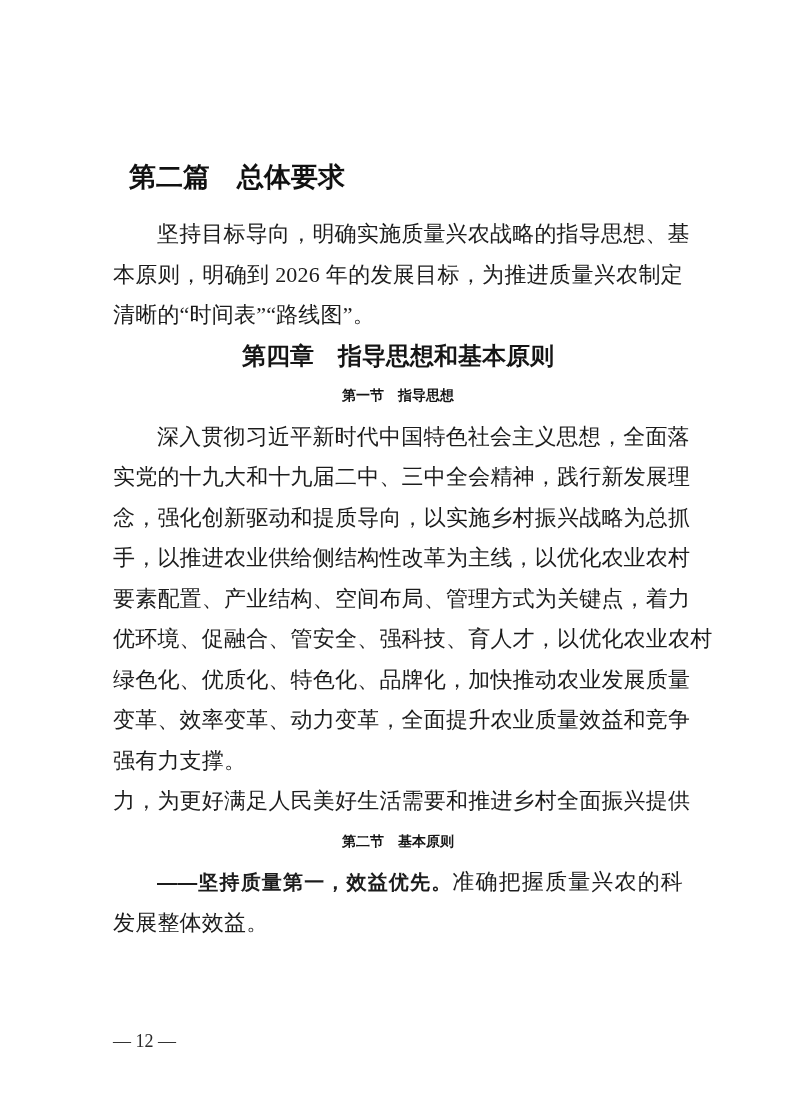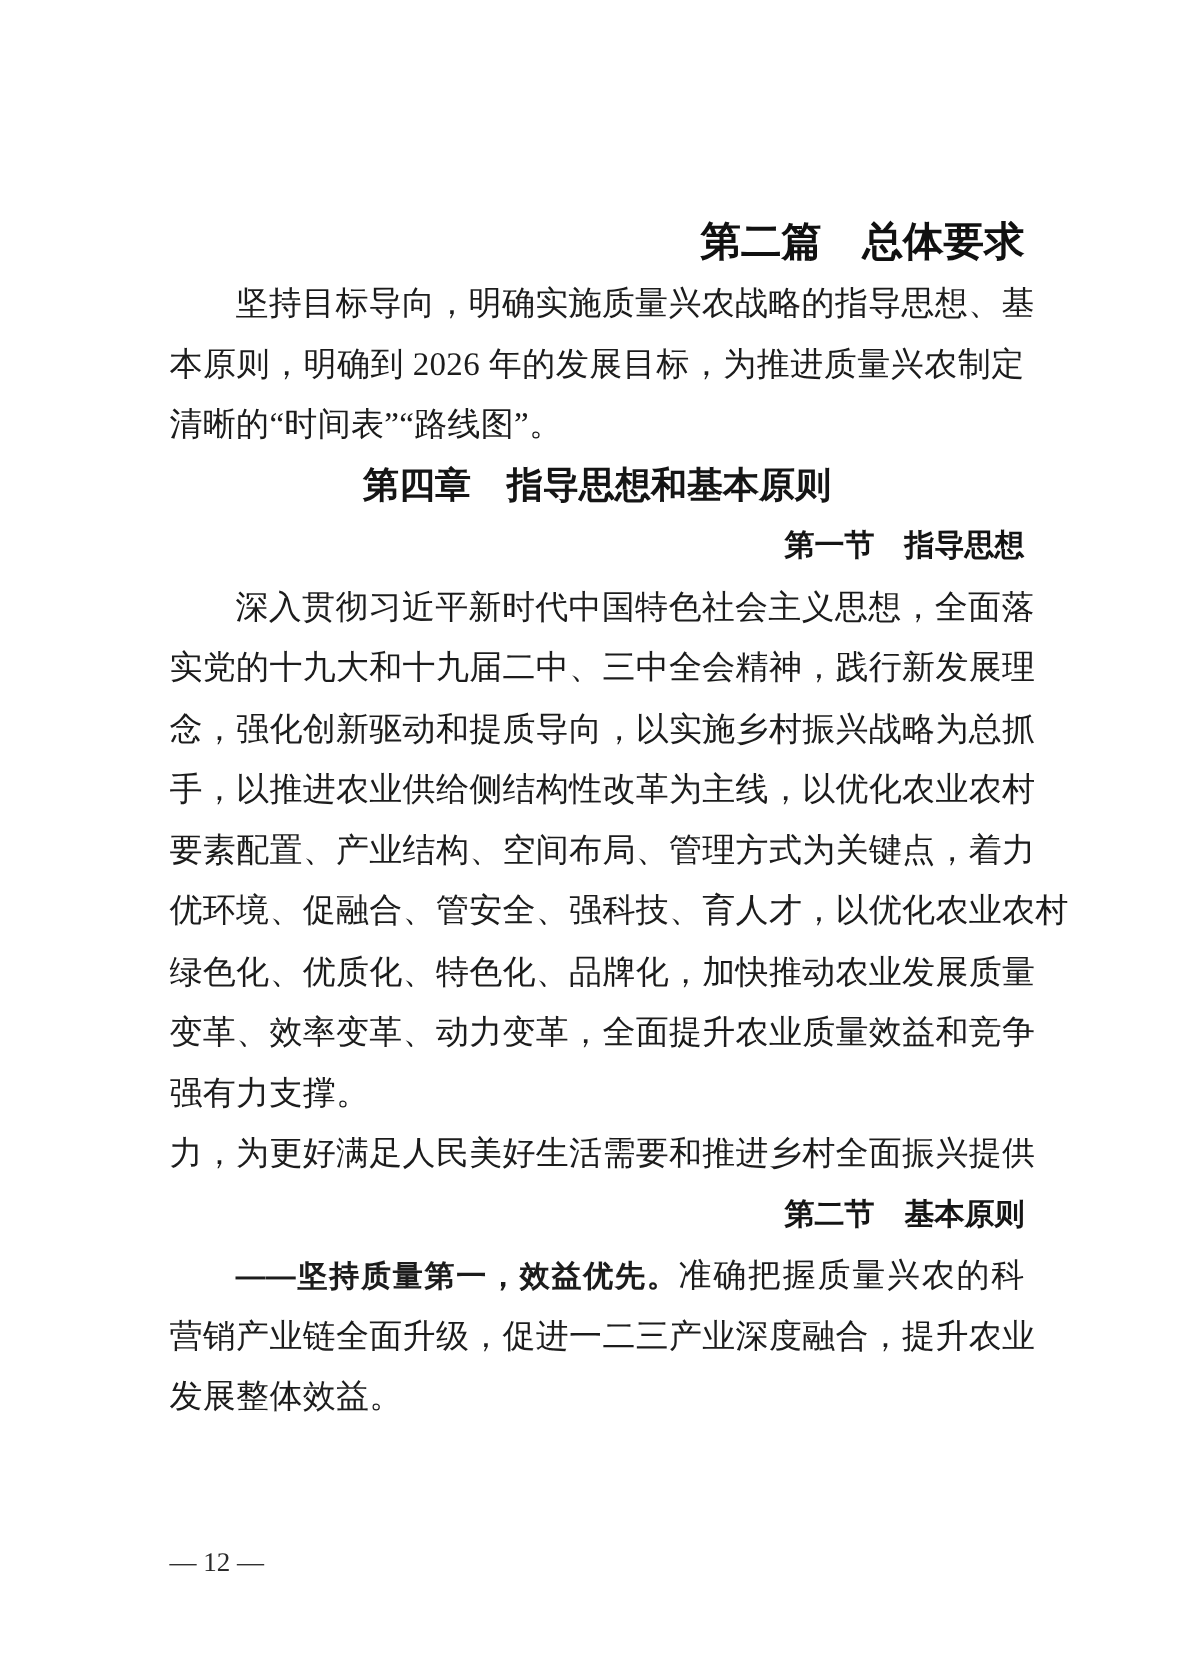--- a/index.html
+++ b/index.html
@@ -20,43 +20,43 @@
     position: absolute;
     left: 113px;
     top: 141px;
     width: 570px;
   }
   .doc-title {
     font-family: "Liberation Sans", "DejaVu Sans", sans-serif;
     font-weight: bold;
     font-size: 27px;
     color: #111111;
-    text-align: right;
+    text-align: left;
     height: 41px;
     line-height: 41px;
-    margin: 0;
+    margin: 16px;
     white-space: nowrap;
   }
   .heading-chapter {
     font-family: "Liberation Sans", "DejaVu Sans", sans-serif;
     font-weight: bold;
     font-size: 24px;
     color: #151515;
     text-align: center;
     height: 40.5px;
     line-height: 40.5px;
     margin: 0;
     white-space: nowrap;
   }
   .heading-section {
-    font-family: Liberation Serif, serif;
+    font-family: Liberation Mono, monospace;
     font-weight: bold;
-    font-size: 20px;
+    font-size: 14px;
     color: #151515;
-    text-align: right;
+    text-align: center;
     height: 40.5px;
     line-height: 40.5px;
     margin: 0;
     white-space: nowrap;
   }
   .para {
     margin: 0;
     padding: 0;
   }
   .line {
@@ -122,21 +122,20 @@
         <div class="line">力，为更好满足人民美好生活需要和推进乡村全面振兴提供</div>
       </div>
 
     <h3 class="heading-section">第二节　基本原则</h3>
 
     <div class="para">
       <div class="line indent">
         <span class="bold-lead">——坚持质量第一，效益优先。</span><span>准确把握质量兴农的科</span>
       </div>
       <div>
-          <div class="line">营销产业链全面升级，促进一二三产业深度融合，提升农业</div>
           <div class="line last">发展整体效益。</div>
         </div>
     </div>
 
   </div>
 
   <div class="footer-pagenum">— 12 —</div>
 </div>
 
 </body></html>

